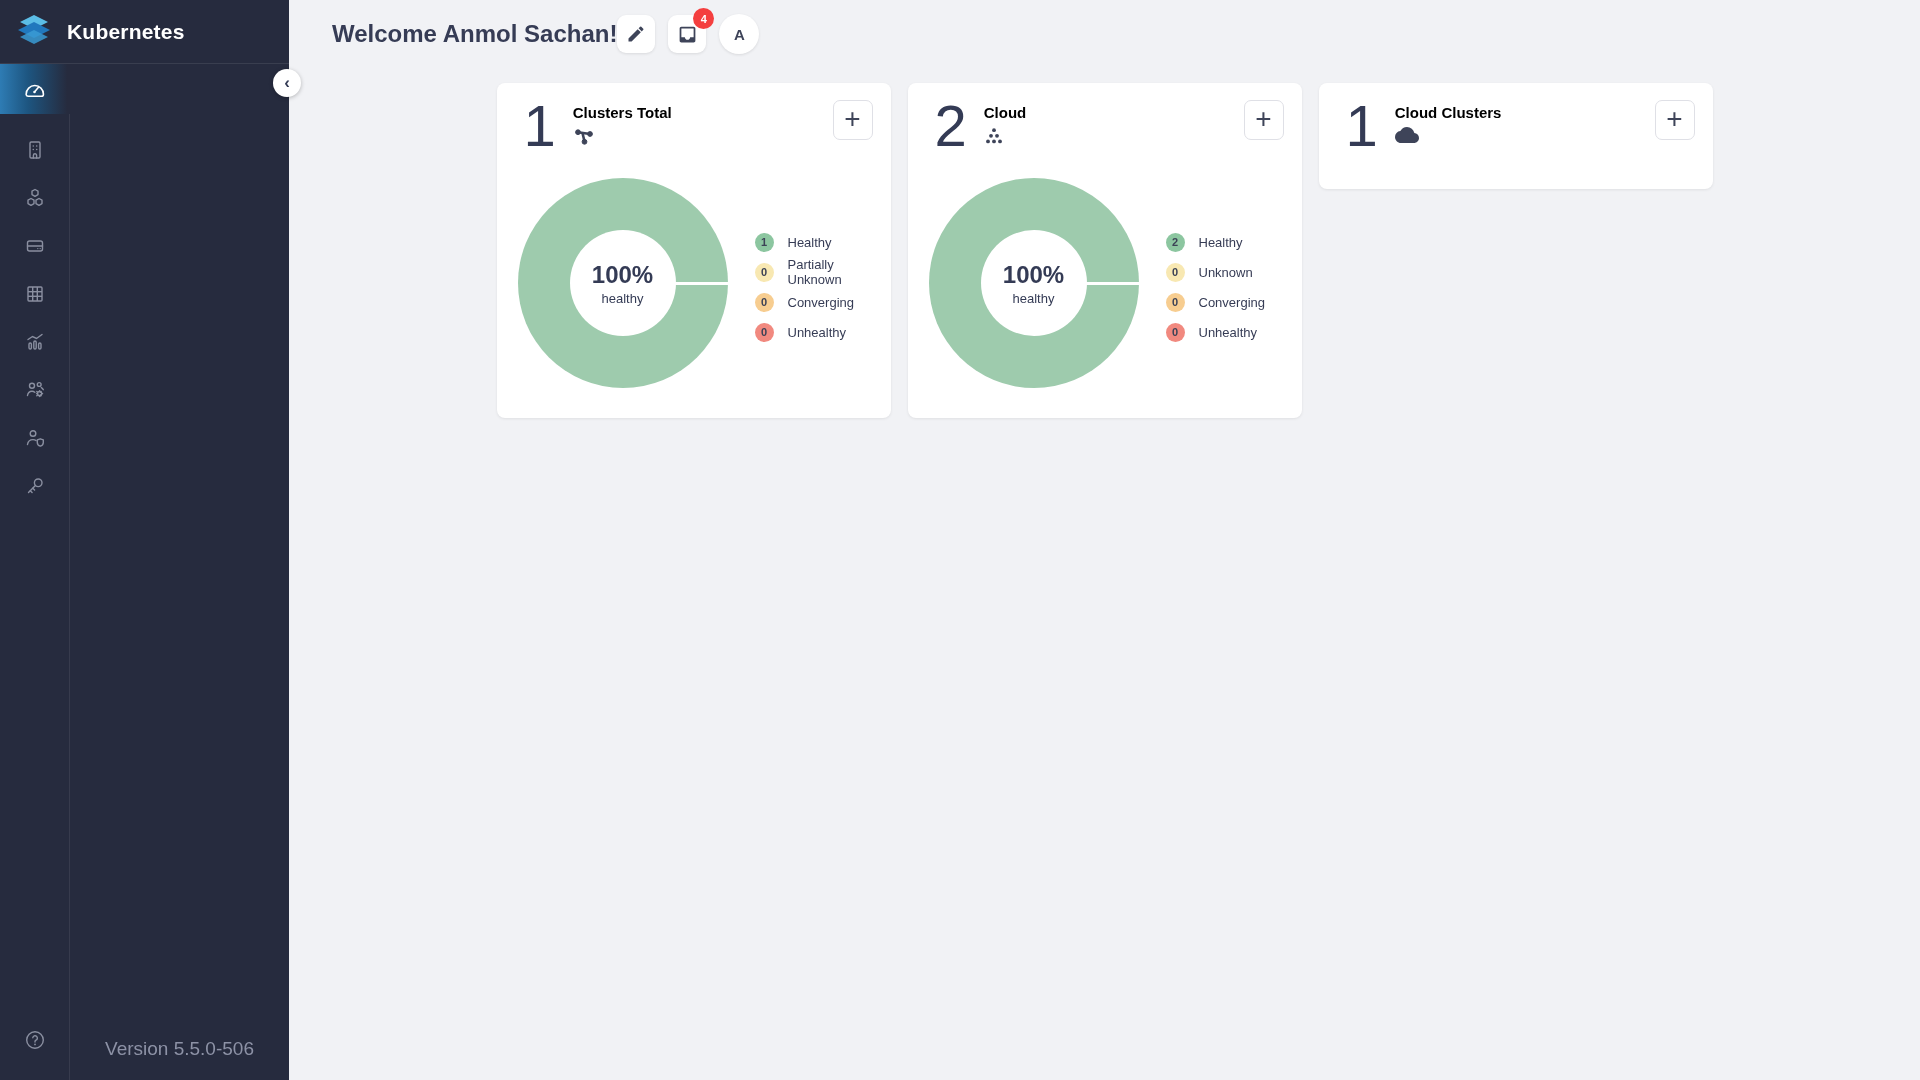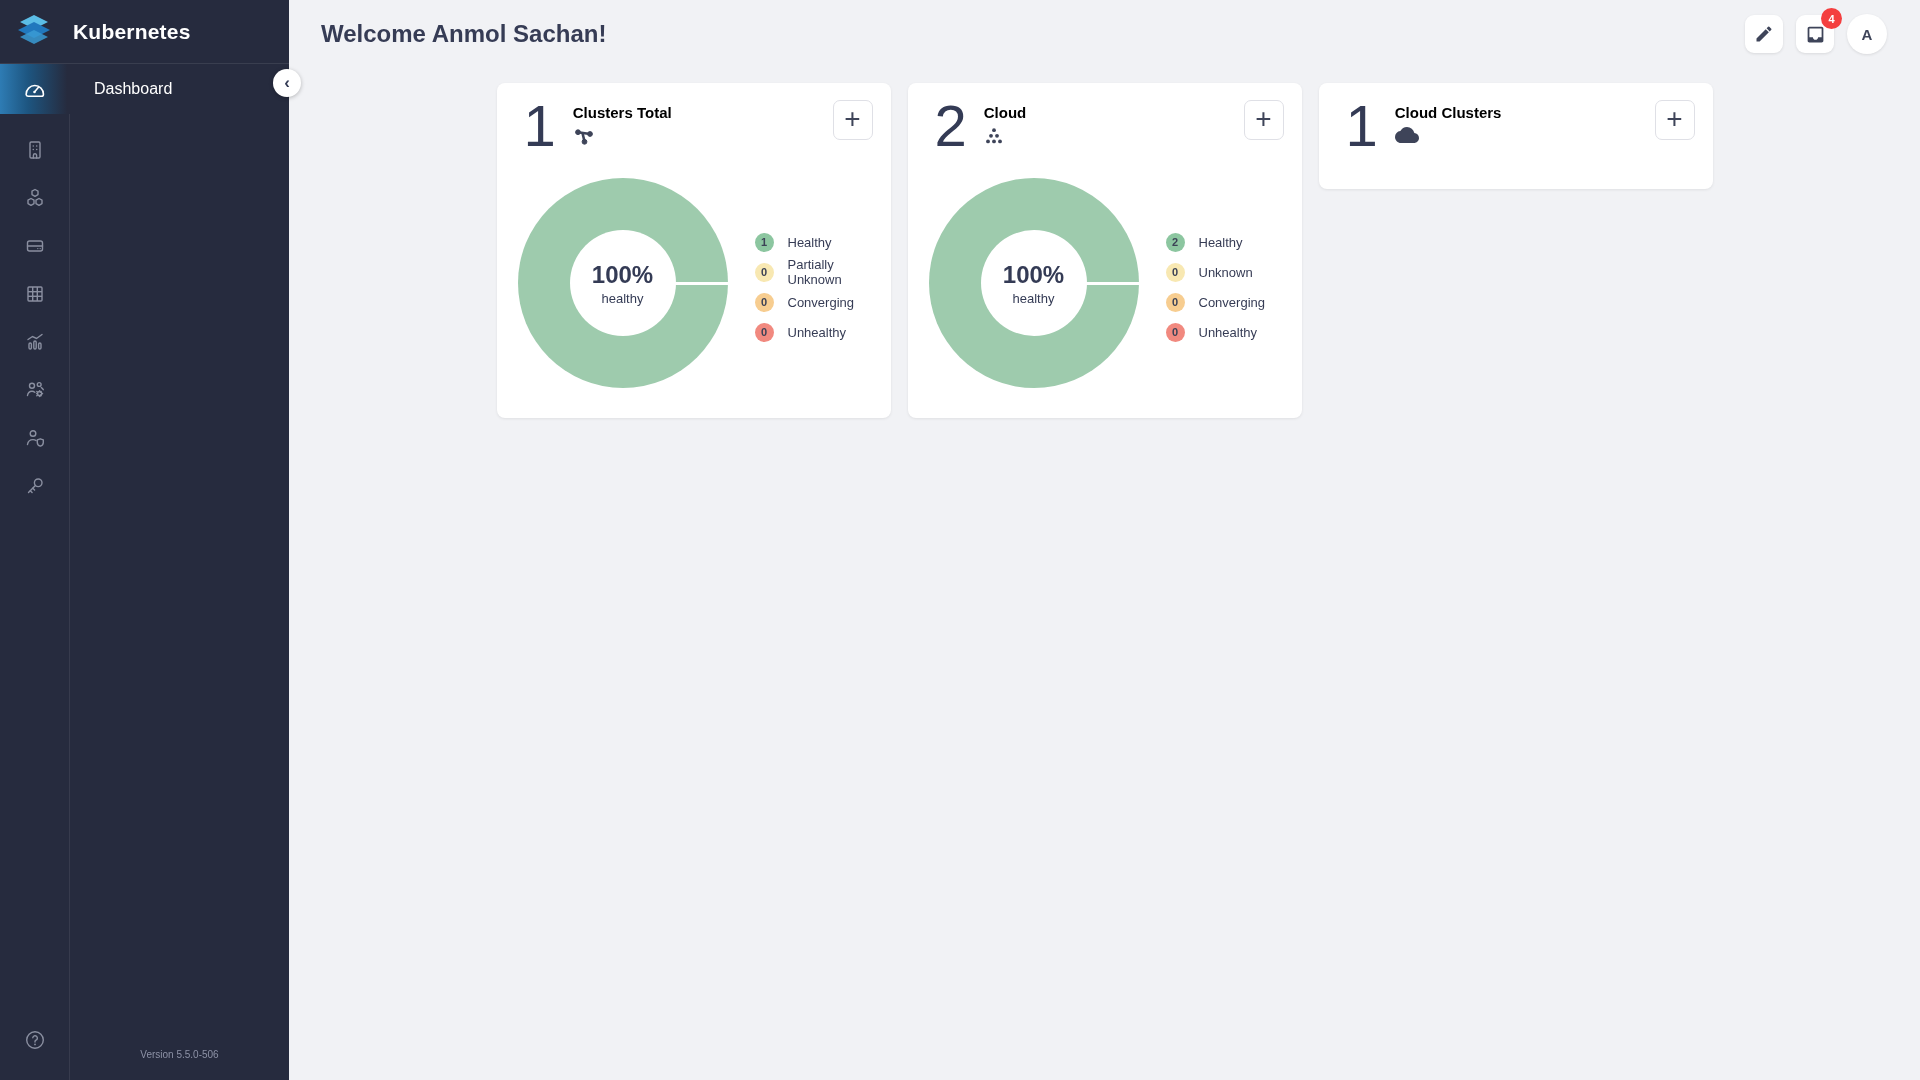--- a/index.html
+++ b/index.html
@@ -2,36 +2,36 @@
 <html><head>
 <meta charset="utf-8">
 <style>
   * { margin:0; padding:0; box-sizing:border-box; }
   html,body { width:1920px; height:1080px; overflow:hidden; }
   body { font-family:"Liberation Sans", sans-serif; background:#f1f2f5; color:#343b55; position:relative; }
 
   
   .sidebar { position:absolute; left:0; top:0; bottom:0; width:289px; background:#262b3e; display:flex; flex-direction:column; }
   .logo-row { height:64px; display:flex; align-items:center; padding-left:15px; flex:0 0 64px; border-bottom:1px solid rgba(255,255,255,0.09); }
-  .brand { color:#ffffff; font-size:21px; font-weight:600; margin-left:20px; letter-spacing:.2px; }
+  .brand { color:#ffffff; font-size:21px; font-weight:600; margin-left:14px; letter-spacing:.2px; }
   .sidebar-body { flex:1; display:flex; min-height:0; }
   .rail { width:70px; display:flex; flex-direction:column; align-items:center; border-right:1px solid rgba(255,255,255,0.08); padding-bottom:16px; }
   .rail-item { width:70px; height:48px; display:flex; align-items:center; justify-content:center; cursor:pointer; }
   .rail-item.active { height:50px; background:linear-gradient(90deg,#2e7cb4 0%,#1d5580 40%,#262b3e 96%); }
   .rail-item svg { stroke:#8a8fa0; }
   .rail-item.active svg { stroke:#ffffff; }
   .rail-help { margin-top:auto; }
   .panel { flex:1; display:flex; flex-direction:column; position:relative; }
   .nav-item { height:50px; display:flex; align-items:center; padding-left:24px; color:#ffffff; font-size:16px; cursor:pointer; }
-  .version { position:absolute; bottom:20px; left:0; right:0; text-align:center; color:#8d92a6; font-size:10px; }
+  .version { position:absolute; bottom:20px; left:0; right:0; text-align:center; color:#8d92a6; font-size:19px; }
   .collapse-btn { position:absolute; left:273px; top:69px; width:28px; height:28px; border-radius:50%; background:#ffffff; box-shadow:0 1px 4px rgba(0,0,0,.25); display:flex; align-items:center; justify-content:center; cursor:pointer; z-index:5; color:#343b55; font-size:17px; font-weight:700; line-height:1; padding-bottom:2px; }
 
   
   .main { margin-left:289px; height:100%; }
-  .topbar { display:flex; align-items:center; justify-content:space-between; padding:14px 33px 0 32px; }
+  .topbar { display:flex; align-items:center; justify-content:flex-start; padding:14px 33px 0 32px;margin-left:11px; }
   .page-title { font-size:24px; font-weight:700; color:#363c55; }
   .top-actions { display:flex; align-items:center; gap:13px; }
   .icon-btn { width:38px; height:38px; background:#ffffff; border-radius:9px; box-shadow:0 1px 3px rgba(0,0,0,.10); display:flex; align-items:center; justify-content:center; cursor:pointer; position:relative; border:none; }
   .badge { position:absolute; top:-7px; right:-8px; min-width:21px; height:21px; border-radius:50%; background:#f43f3f; color:#fff; font-size:11px; font-weight:700; display:flex; align-items:center; justify-content:center; }
   .avatar { width:40px; height:40px; border-radius:50%; background:#ffffff; box-shadow:0 1px 3px rgba(0,0,0,.10); display:flex; align-items:center; justify-content:center; font-size:15px; font-weight:700; color:#3e4459; cursor:pointer; }
 
   
   .cards { display:flex; justify-content:center; gap:17px; padding-top:29px; align-items:flex-start; }
   .card { width:394px; background:#ffffff; border-radius:8px; box-shadow:0 1px 3px rgba(0,0,0,.08); position:relative; }
   .card.tall { height:335px; }
@@ -172,23 +172,20 @@
           <svg width="24" height="24" viewBox="0 0 24 24" fill="none" stroke-width="1.4">
             <circle cx="12" cy="12" r="8.3"></circle>
             <path d="M9.8 9.7a2.3 2.3 0 1 1 3.2 2.5c-.7.3-1 .8-1 1.5v.4" stroke-linecap="round"></path>
             <circle cx="12" cy="16.4" r="0.9" fill="#8a8fa0" stroke="none"></circle>
           </svg>
         </span>
       </div>
     </div>
 
     <div class="panel">
-      <div class="nav-item">
-        <span>Dashboard</span>
-      </div>
       <div class="version">Version 5.5.0-506</div>
     </div>
   </div>
 </div>
 
 <div class="collapse-btn">
   <span>‹</span>
 </div>
 
 <div class="main">

